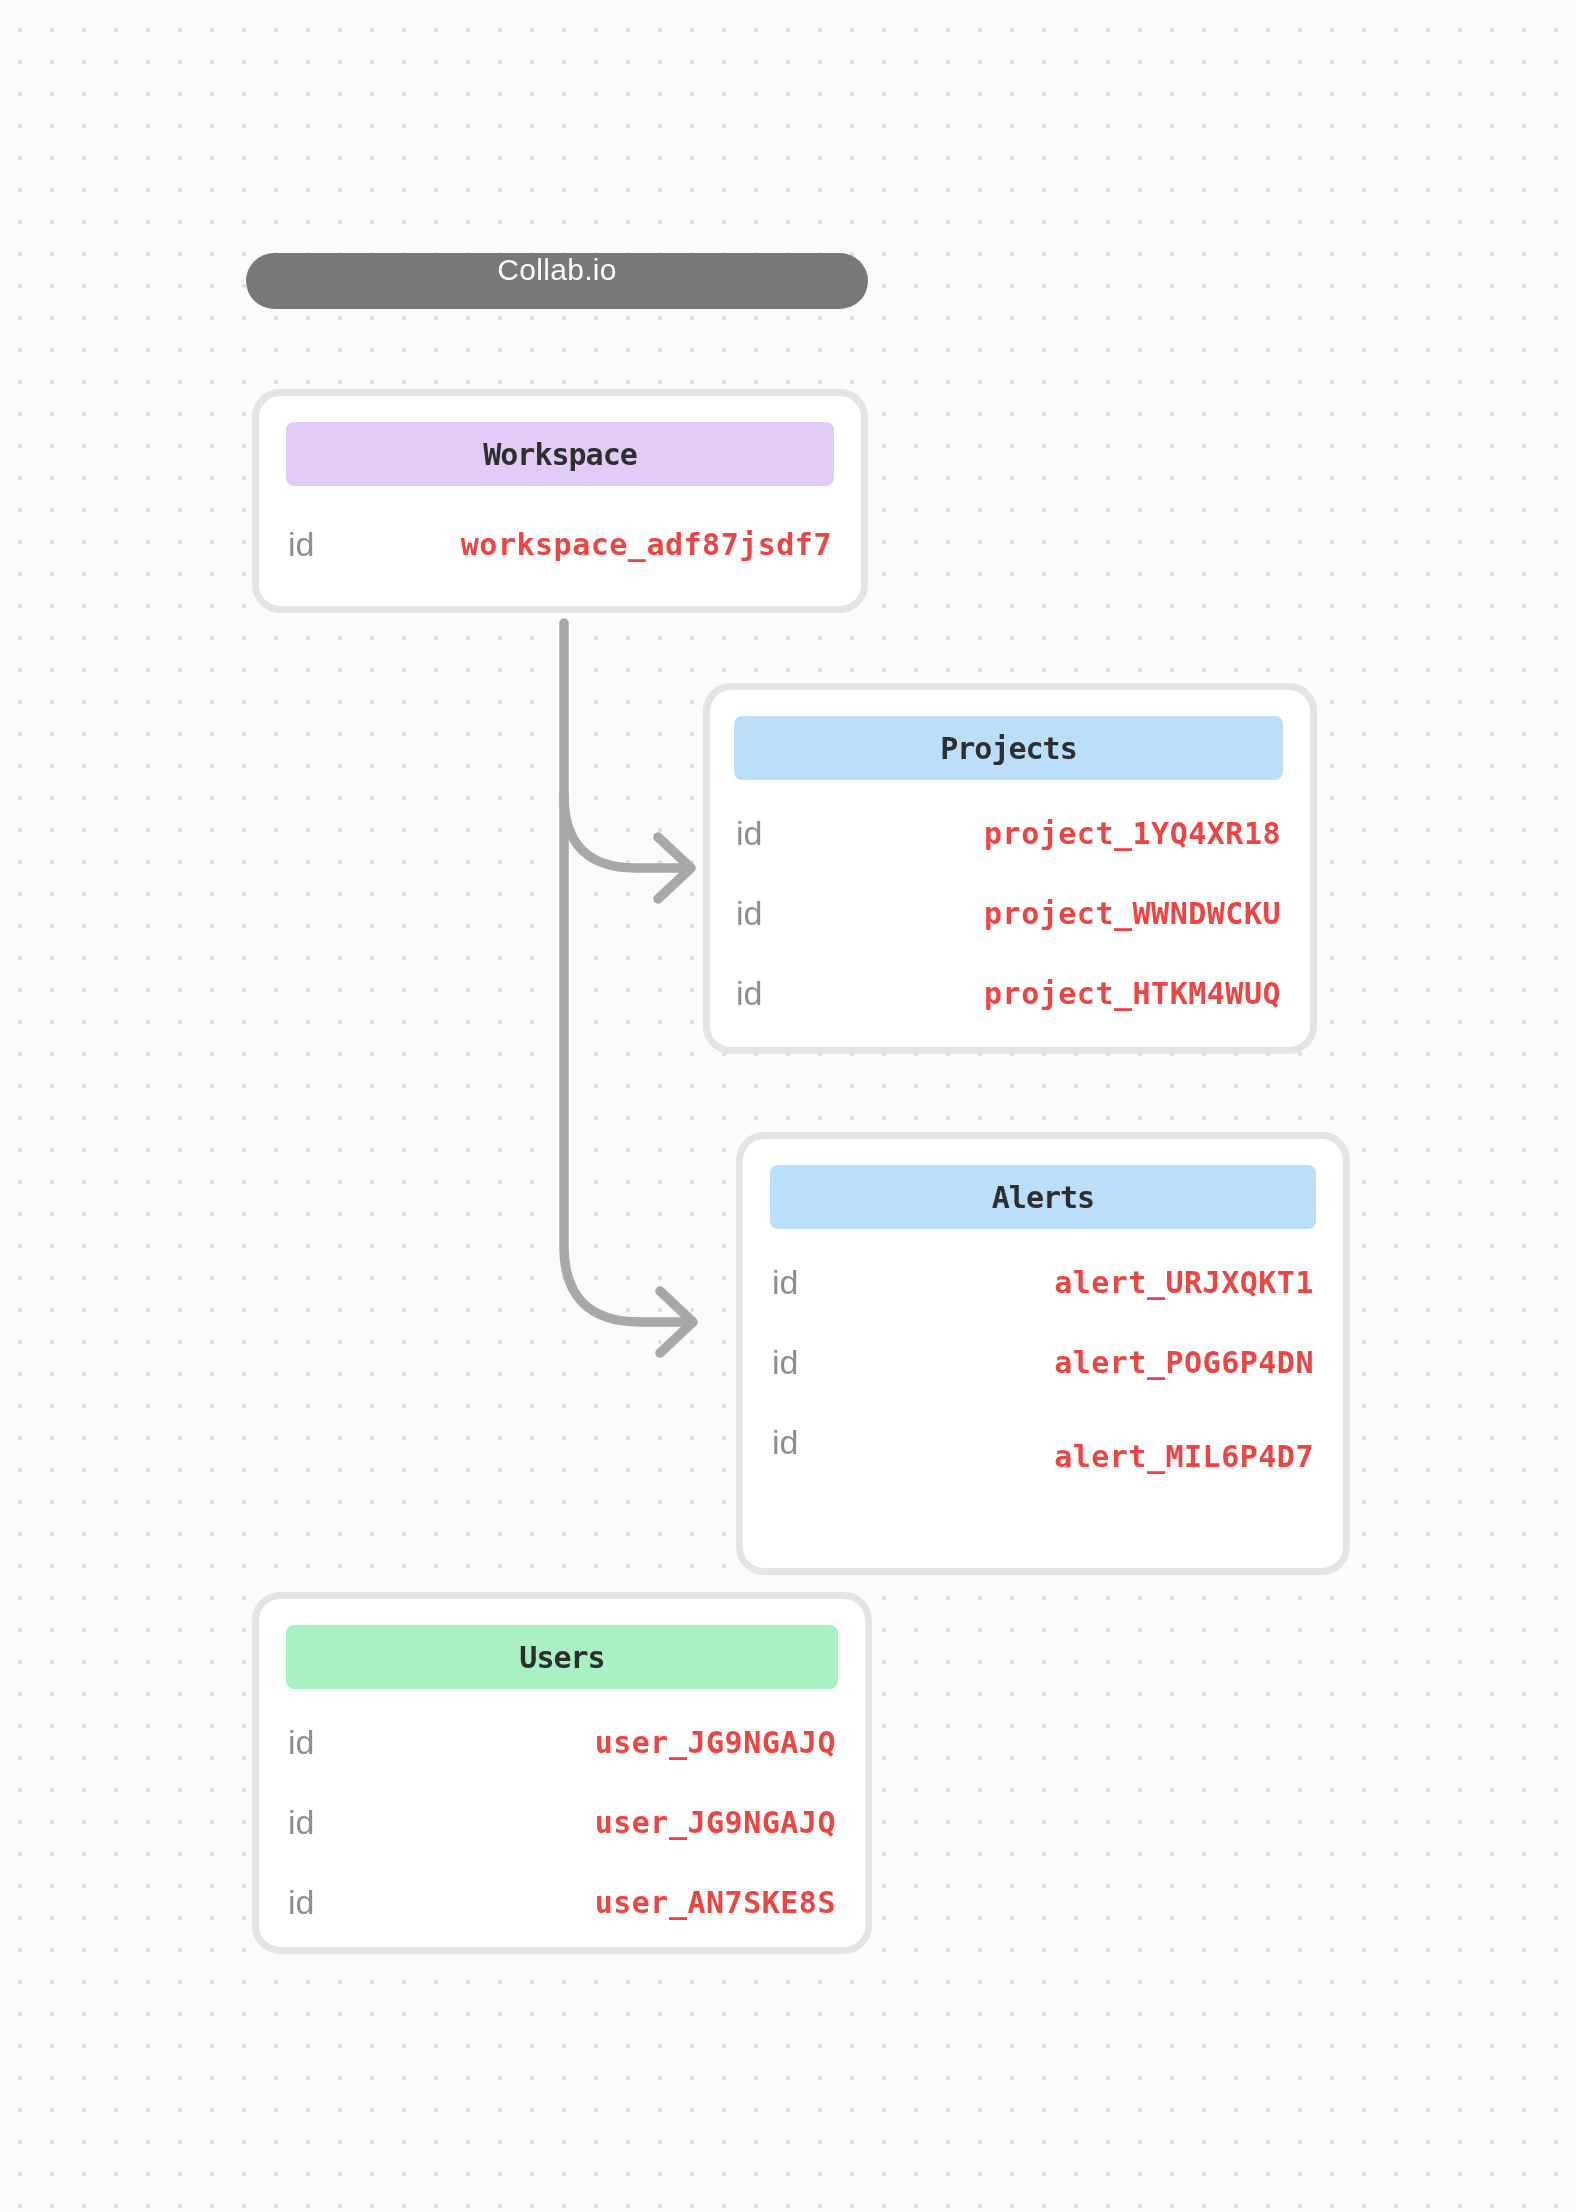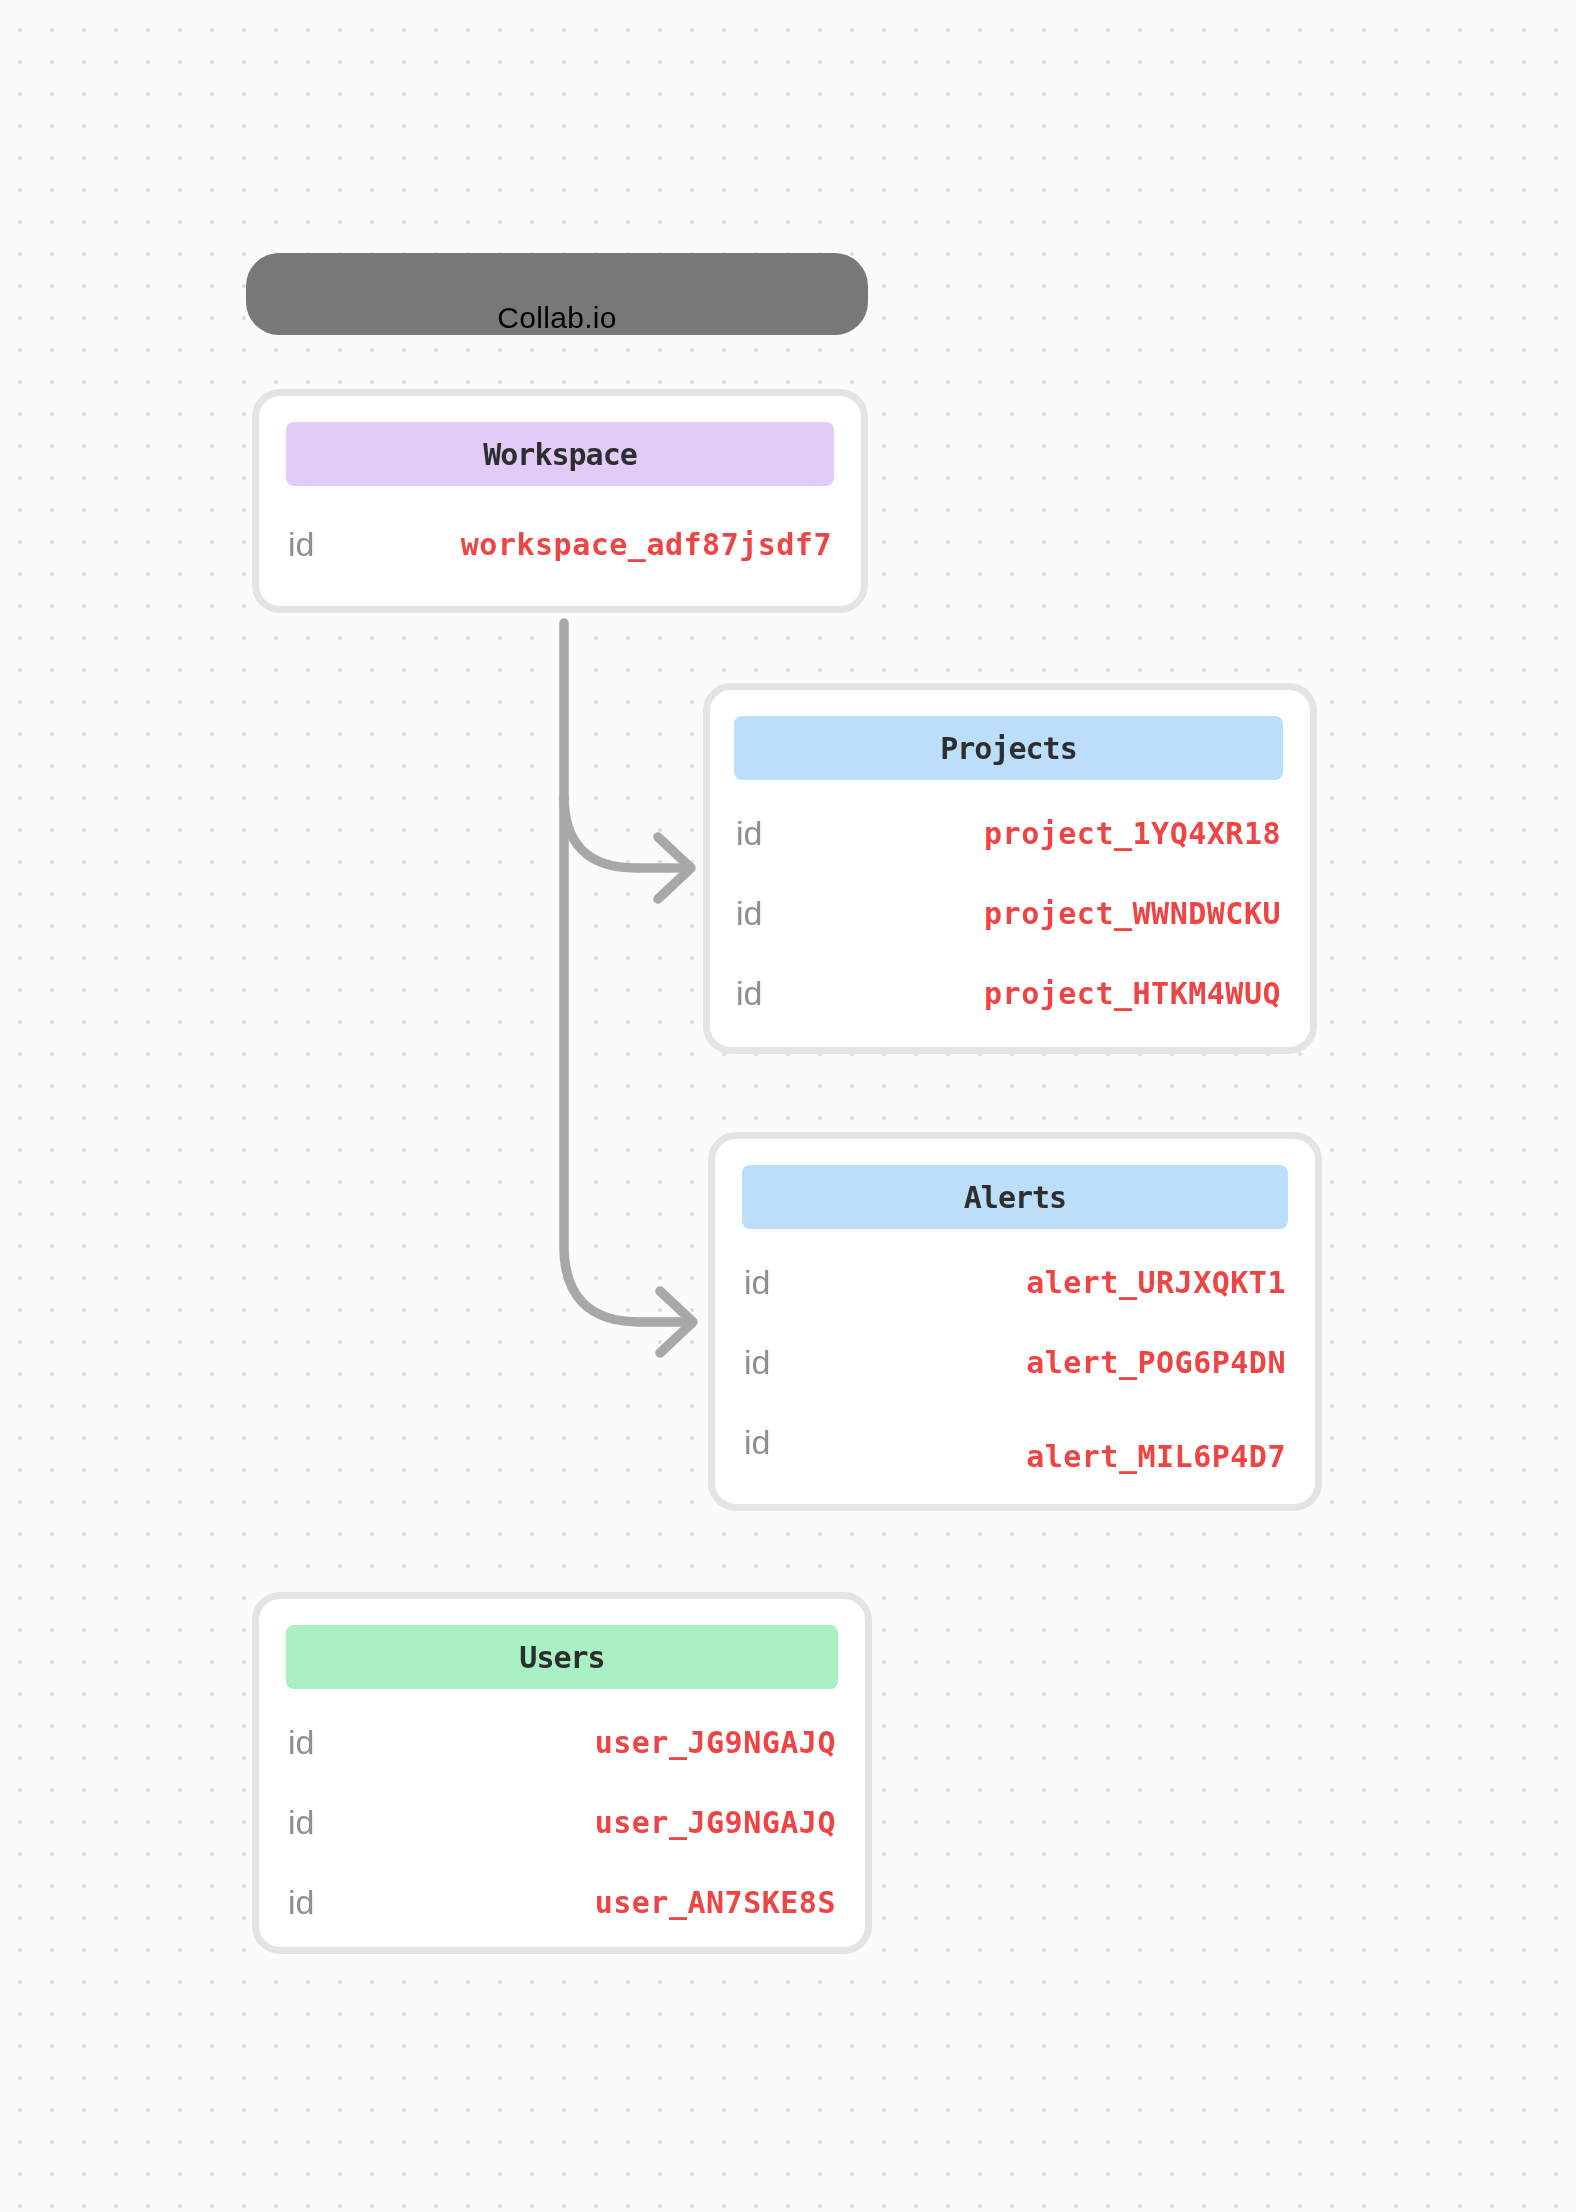--- a/index.html
+++ b/index.html
@@ -21,41 +21,41 @@
     position: absolute;
     left: 0;
     top: 0;
     pointer-events: none;
   }
   .title-pill {
     position: absolute;
     left: 246px;
     top: 253px;
     width: 622px;
-    height: 82px;
+    height: 56px;
     border-radius: 33px;
     display: flex;
-    align-items: flex-end;
+    align-items: flex-start;
     justify-content: center;
-    color: #000000;
+    color: #ffffff;
     font-size: 30px;
     letter-spacing: 0.3px;
     font-family: "Liberation Sans", sans-serif;
   }
   .entity {
     position: absolute;
     box-sizing: border-box;
     background: #FFFFFF;
     border: 7px solid #E4E4E4;
     border-radius: 28px;
     padding: 26px 27px 0 27px;
   }
   .entity-workspace { left: 252px; top: 389px;  width: 616px; height: 224px; }
   .entity-projects  { left: 703px; top: 683px;  width: 614px; height: 371px; padding-left: 24px; }
-  .entity-alerts    { left: 708px; top: 1132px; width: 614px; height: 379px; }
+  .entity-alerts    { left: 736px; top: 1132px; width: 614px; height: 443px; }
   .entity-users     { left: 252px; top: 1592px; width: 620px; height: 362px; }
   .entity-header {
     height: 64px;
     border-radius: 8px;
     display: flex;
     align-items: center;
     justify-content: center;
     font-family: "DejaVu Sans Mono", monospace;
     font-weight: 700;
     font-size: 30px;

